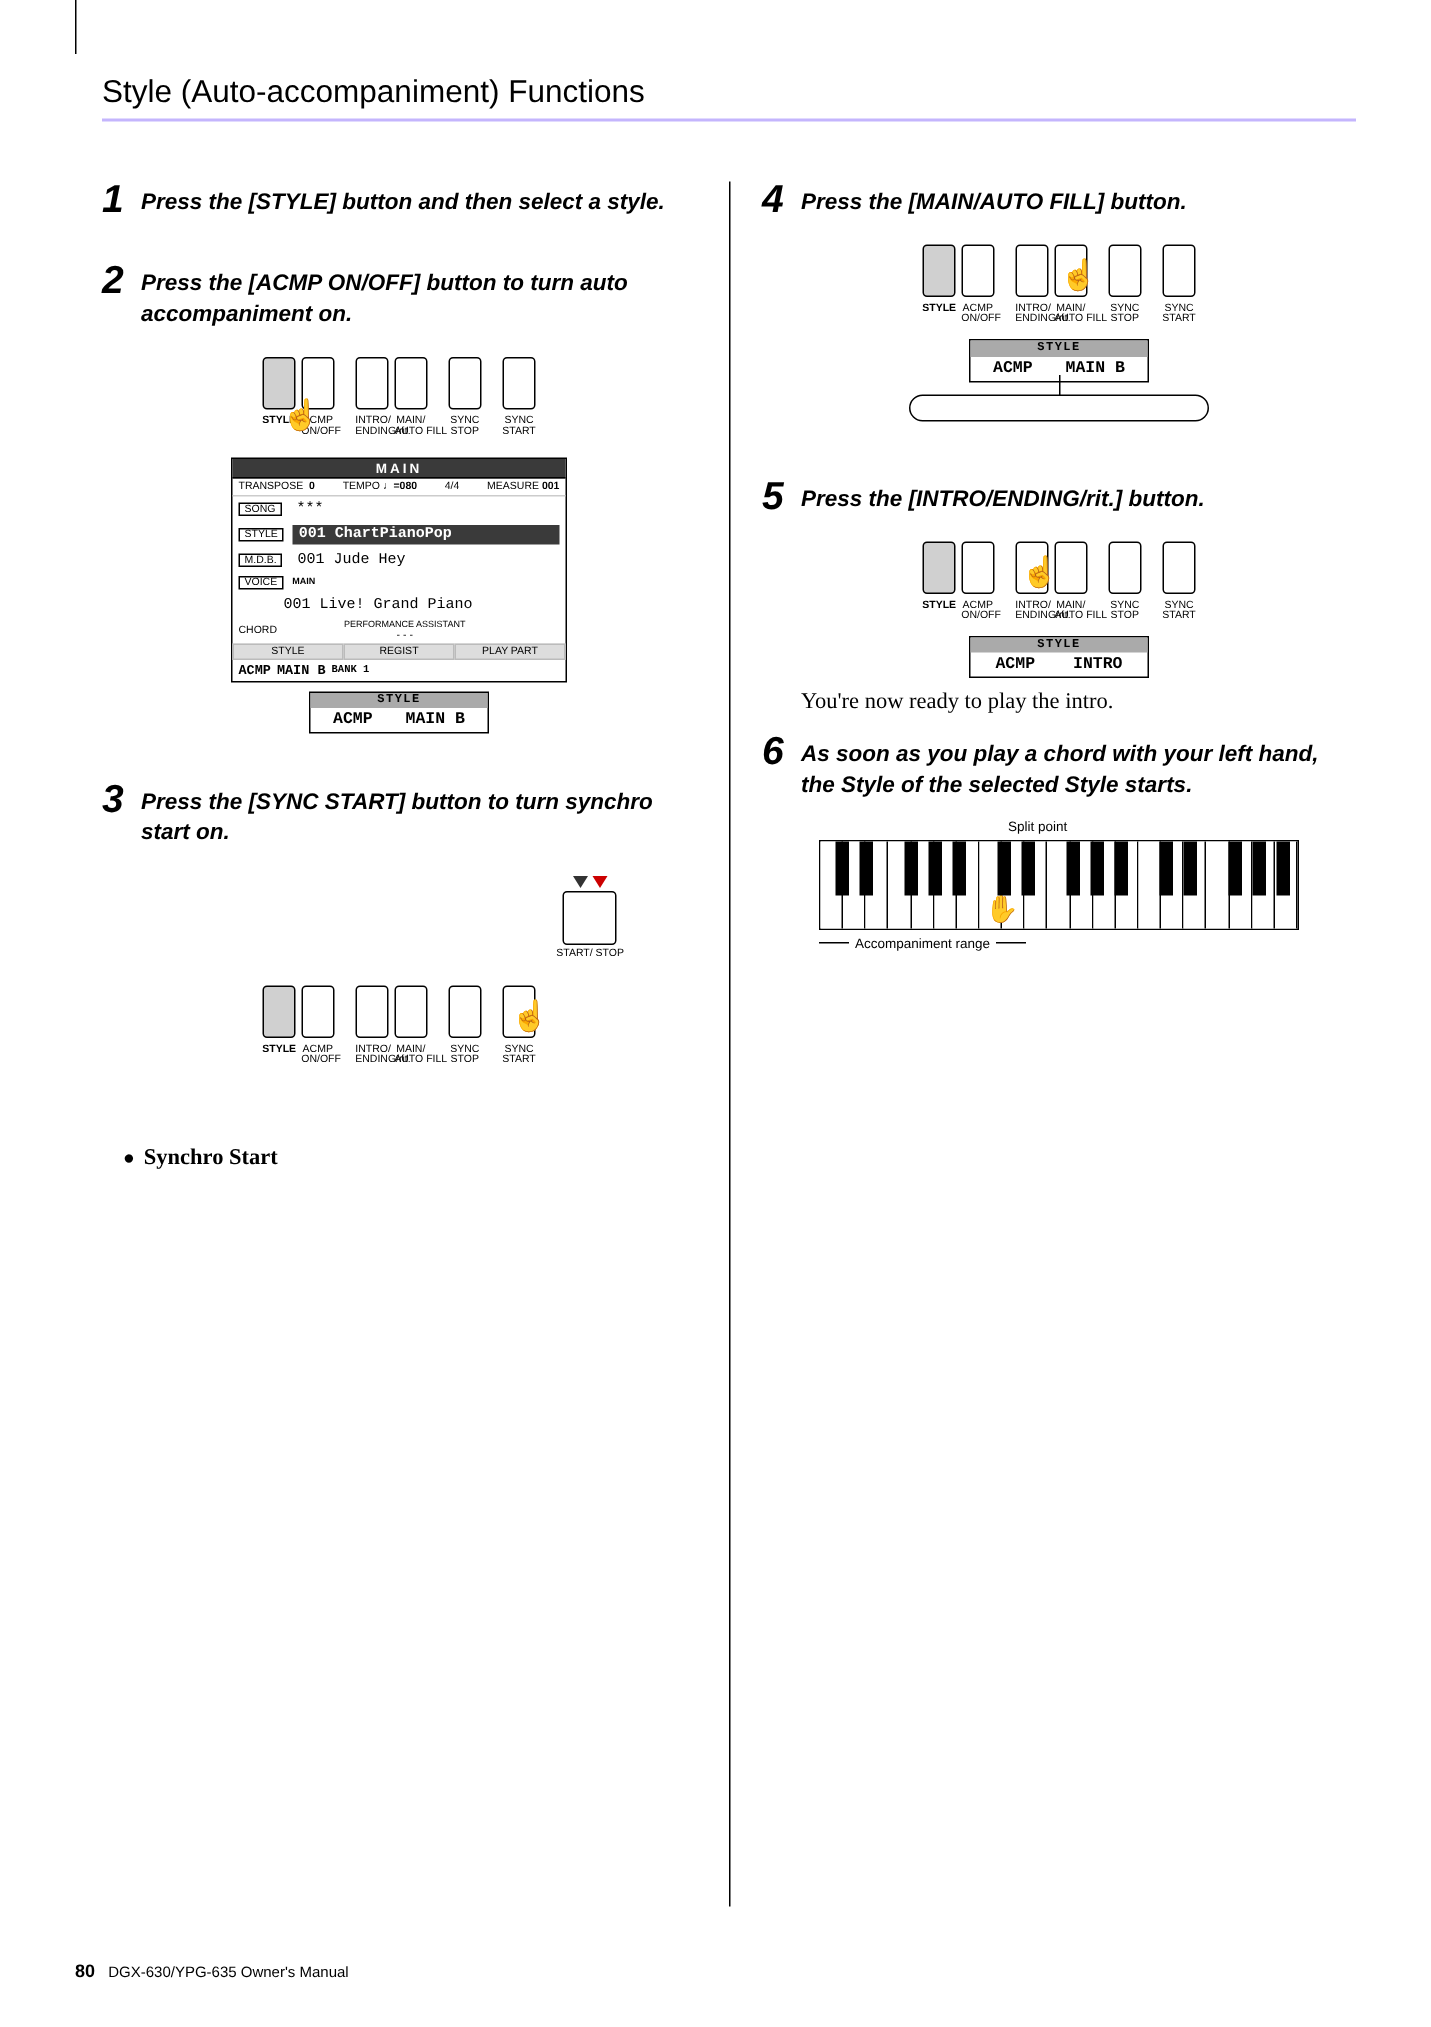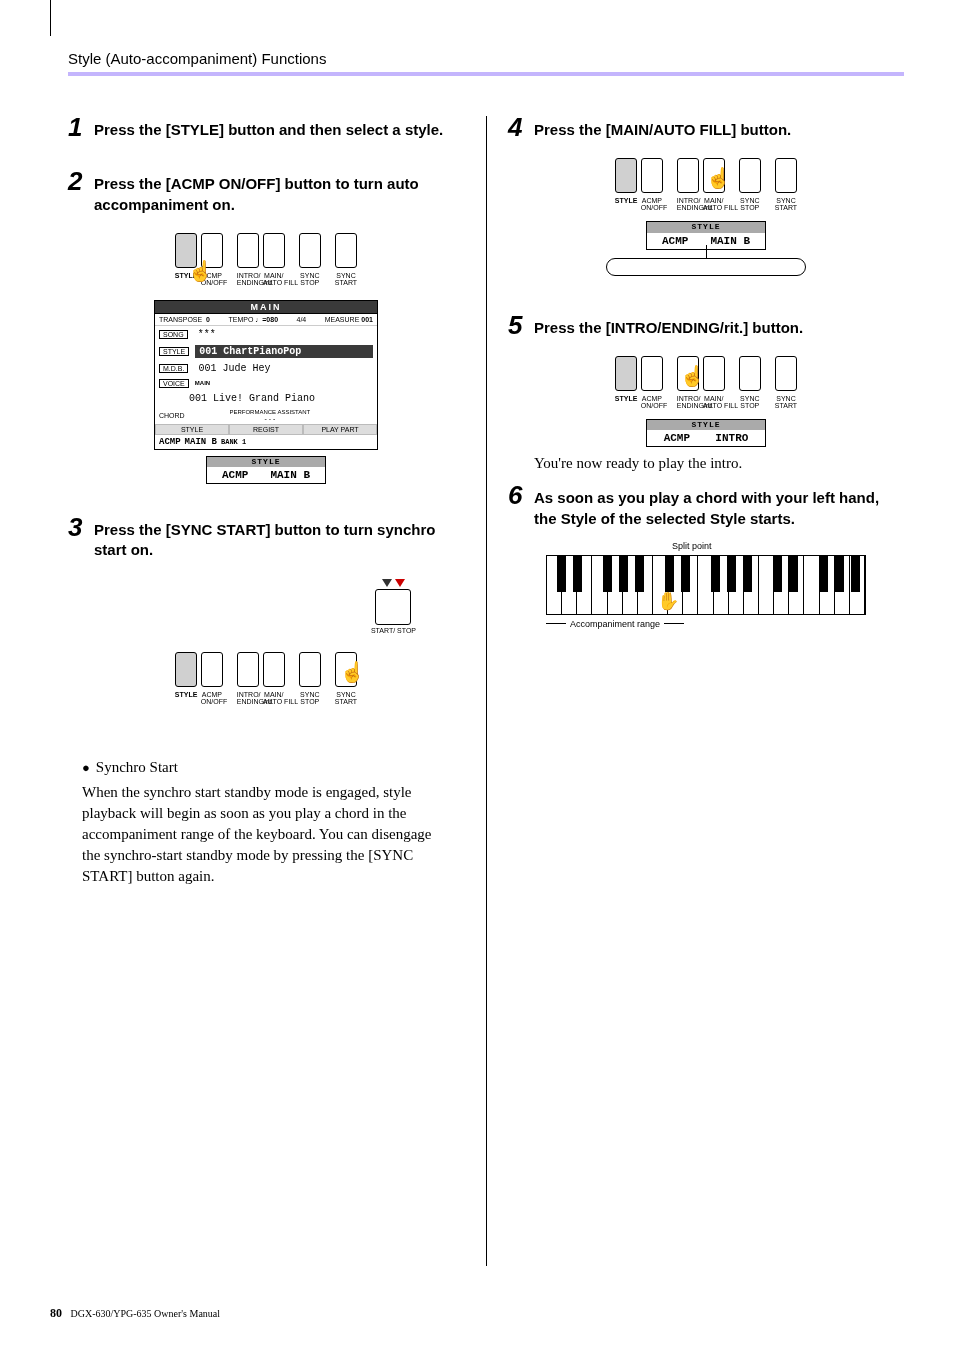--- a/index.html
+++ b/index.html
@@ -16,23 +16,23 @@
   .top-line {
     position: absolute;
     top: 0;
     left: 50px;
     width: 1px;
     height: 36px;
     background: #000;
   }
   .page-title {
     font-family: Arial, sans-serif;
-    font-size: 15px;
+    font-size: 21px;
     color: #000;
-    border-bottom: 4px solid #c4b5fd;
+    border-bottom: 2px solid #c4b5fd;
     padding-bottom: 5px;
     margin-bottom: 40px;
     padding-left: 0;
   }
   .two-col {
     display: flex;
     gap: 0;
     position: relative;
   }
   .col {
@@ -60,31 +60,32 @@
     font-style: italic;
     line-height: 0.9;
     min-width: 18px;
   }
   .step-text {
     font-family: Arial, sans-serif;
     font-weight: bold;
     font-size: 15px;
     line-height: 1.35;
     padding-top: 4px;
+    font-style: italic;
   }
   .body-text {
     font-family: Georgia, 'Times New Roman', serif;
     font-size: 15px;
     line-height: 1.4;
     margin-left: 26px;
     margin-bottom: 10px;
   }
   .bullet-heading {
     font-family: Georgia, 'Times New Roman', serif;
-    font-weight: normal;
+    font-weight: bold;
     font-size: 15px;
     margin-bottom: 6px;
   }
   .bullet-heading::before {
     content: "●";
     margin-right: 6px;
     font-size: 13px;
   }
   .note-box {
     padding: 12px 14px;
@@ -307,21 +308,21 @@
     font-size:9px;
     justify-content:space-between;
     width:320px;
     margin:0 auto;
     align-items:center;
   }
   .page-footer {
     position:absolute;
     bottom:30px;
     left:50px;
-    font-family: Liberation Serif, serif;
+    font-family: Liberation Sans, sans-serif;
     font-size:10px;
   }
   .page-num { font-weight:bold; font-size:12px; margin-right:6px; }
   .xs-callout{
     font-family:Arial,sans-serif;
     font-size:10px;
     line-height:1.25;
     border:1px solid #000;
     border-radius:10px;
     padding:6px 10px;
@@ -499,21 +500,20 @@
         <div class="btn-label">SYNC
 START</div>
         <span class="hand-icon" style="left:6px; top:8px;">☝</span>
       </div>
     </div>
 
     <div style="height:20px"></div>
 
     <div class="note-box">
       <div class="bullet-heading">Synchro Start</div>
-      <div class="note-body">When the synchro start standby mode is engaged, style playback will begin as soon as you play a chord in the accompaniment range of the keyboard. You can disengage the synchro-start standby mode by pressing the [SYNC START] button again.</div>
     </div>
   </div>
 
   <div class="col">
 
     <div class="step">
       <div class="step-num">4</div>
       <div class="step-text">Press the [MAIN/AUTO FILL] button.</div>
     </div>
 

